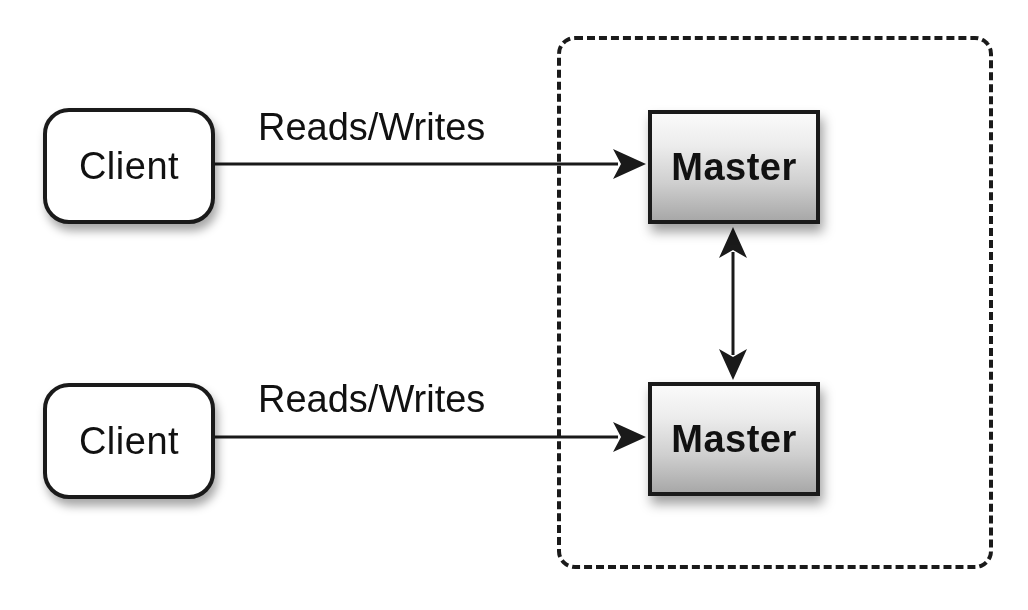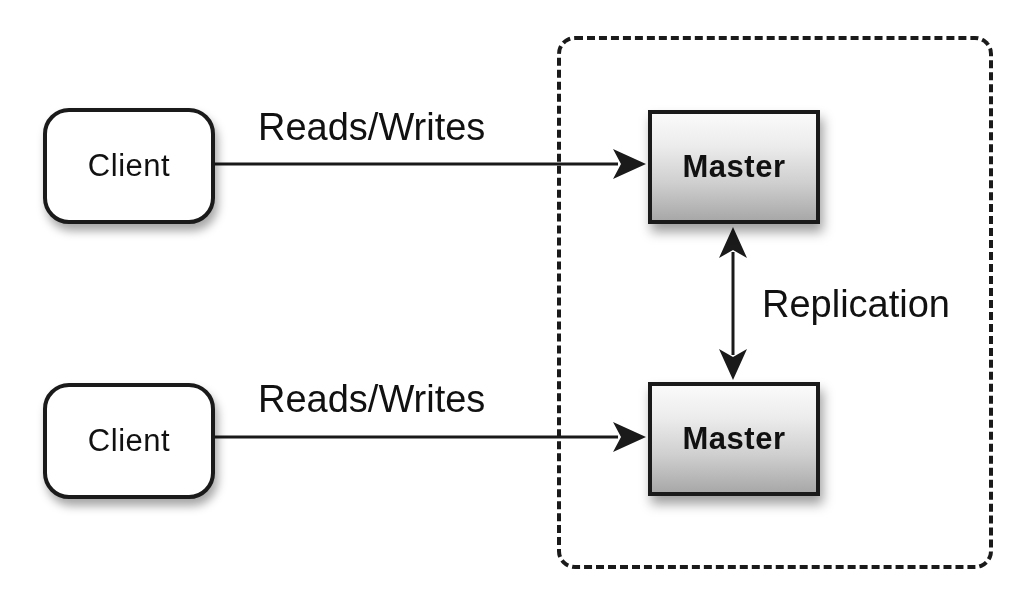--- a/index.html
+++ b/index.html
@@ -29,21 +29,21 @@
     height: 525px;
     border: 4px dashed #1a1a1a;
     border-radius: 18px;
     background: transparent;
   }
   .node {
     position: absolute;
     display: flex;
     align-items: center;
     justify-content: center;
-    font-size: 31px;
+    font-size: 38px;
     color: #111111;
     letter-spacing: 0.5px;
   }
   .client {
     width: 164px;
     height: 108px;
     background: #ffffff;
     border: 4px solid #1a1a1a;
     border-radius: 26px;
     box-shadow: 3px 7px 10px rgba(0,0,0,0.35);
@@ -109,15 +109,14 @@
   </div>
 
   <div class="node master master-bottom">
     <span>Master</span>
   </div>
 
   <div class="edge-label label-rw-top">Reads/Writes</div>
 
   <div class="edge-label label-rw-bottom">Reads/Writes</div>
 
-  <div class="edge-label label-replication">Replication</div>
 
 </div>
 
 </body></html>

